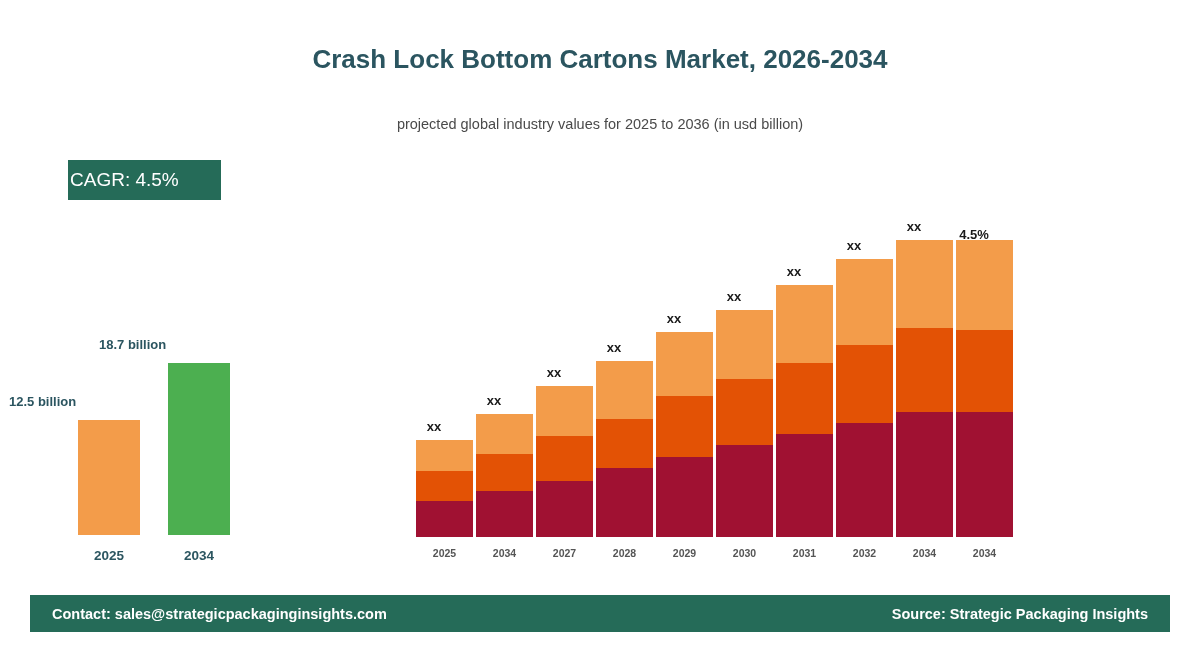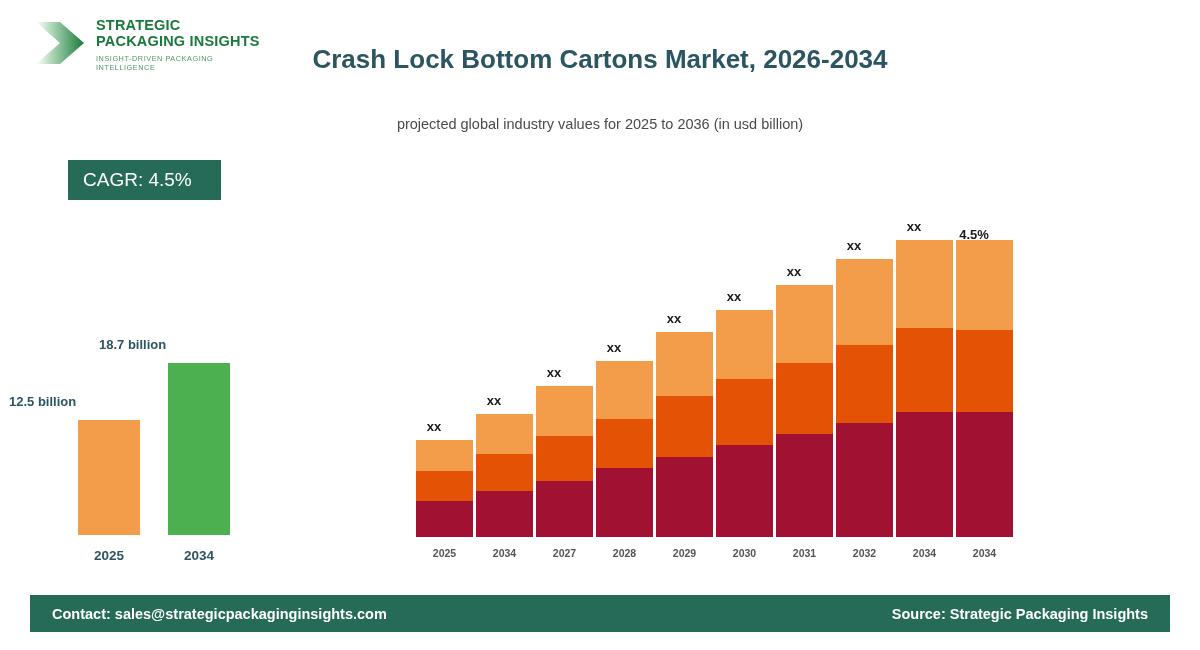--- a/index.html
+++ b/index.html
@@ -30,21 +30,21 @@
   }
   .subtitle{
     position:absolute;left:260px;top:116px;width:680px;text-align:center;
     font-size:14.5px;color:#4a4a4a;font-weight:normal;
   }
 
   
   .cagr{
     position:absolute;left:68px;top:160px;width:153px;height:40px;
     background:#256b58;color:#ffffff;font-size:19px;
-    display:flex;align-items:center;padding-left:15px;box-sizing:border-box;
+    display:flex;align-items:center;padding-left:2px;box-sizing:border-box;
   }
 
   
   .mini{position:absolute;left:50px;top:300px;width:230px;height:270px;}
   .mini-bar{position:absolute;bottom:35px;width:62px;}
   .mini-bar .fill{position:absolute;bottom:0;left:0;width:100%;}
   .mini-bar .val{
     position:absolute;width:200px;left:-69px;
     font-size:13px;font-weight:bold;color:#2b5560;
   }
@@ -73,37 +73,20 @@
     display:flex;align-items:center;justify-content:space-between;
     padding:0 22px;box-sizing:border-box;
   }
   .footer span{font-size:14.5px;font-weight:bold;}
 </style>
 </head>
 <body>
 
 <div class="root">
 
-  <div class="logo">
-    <svg class="logo-mark" viewBox="0 0 52 50">
-      <defs>
-        <linearGradient id="cg" x1="0" y1="0" x2="1" y2="0">
-          <stop offset="0%" stop-color="#ffffff"></stop>
-          <stop offset="35%" stop-color="#a9d4b4"></stop>
-          <stop offset="100%" stop-color="#1a7a3c"></stop>
-        </linearGradient>
-      </defs>
-      <path d="M2 4 L26 4 L50 25 L26 46 L2 46 L26 25 Z" fill="url(#cg)"></path>
-    </svg>
-    <div class="logo-text">
-      <div class="logo-l1">STRATEGIC</div>
-      <div class="logo-l2">PACKAGING INSIGHTS</div>
-      <div class="logo-tag">INSIGHT-DRIVEN PACKAGING INTELLIGENCE</div>
-    </div>
-  </div>
 
   <div class="title">Crash Lock Bottom Cartons Market, 2026-2034</div>
   <div class="subtitle">projected global industry values for 2025 to 2036 (in usd billion)</div>
 
   <div class="cagr">
     <span>CAGR: 4.5%</span>
   </div>
 
   <div class="mini" id="mini-chart">
       <div class="sbar-wrap mini-bar" style="left: 28px; height: 115px;">

